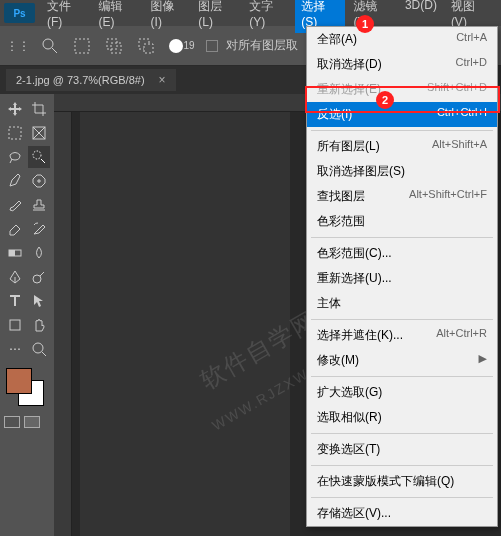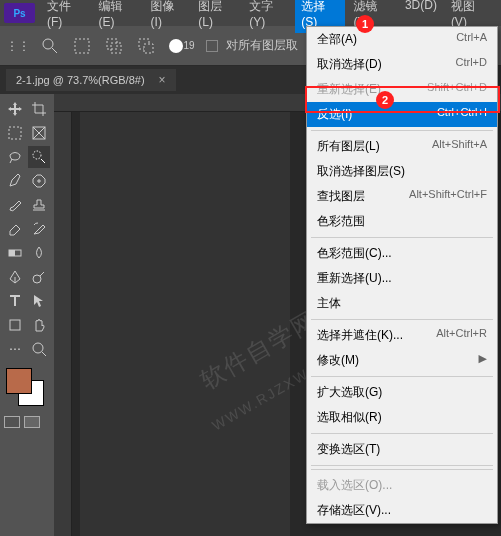--- a/index.html
+++ b/index.html
@@ -1,18 +1,18 @@
 <!DOCTYPE html>
 <html><head>
 <meta charset="utf-8">
 <style>
   * { margin: 0; padding: 0; box-sizing: border-box; }
   body { background: #323232; font-family: "Microsoft YaHei", Arial, sans-serif; font-size: 12px; color: #ccc; width: 501px; height: 536px; overflow: hidden; }
   .menubar { display: flex; background: #454545; height: 26px; align-items: center; padding: 0 4px; }
-  .ps-logo { width: 32px; height: 20px; background: #4c1d95; color: #31a8ff; font-size: 10px; font-weight: bold; display: flex; align-items: center; justify-content: center; margin-right: 6px; border-radius: 2px; }
+  .ps-logo { width: 32px; height: 20px; background: #0c4a6e; color: #31a8ff; font-size: 10px; font-weight: bold; display: flex; align-items: center; justify-content: center; margin-right: 6px; border-radius: 2px; }
   .menu-item { padding: 4px 6px; cursor: default; margin-right: 2px; }
   .menu-item.open { background: #0078d7; color: #fff; position: relative; }
   .toolbar { display: flex; background: #535353; height: 40px; align-items: center; padding: 0 6px; gap: 8px; border-bottom: 1px solid #2a2a2a; }
   .tool-ico { width: 24px; height: 24px; display: flex; align-items: center; justify-content: center; }
   .brush-prev { width: 32px; height: 32px; display: flex; flex-direction: row; align-items: center; justify-content: center; }
   .brush-dot { width: 14px; height: 14px; background: #fff; border-radius: 50%; }
   .brush-num { font-size: 10px; }
   .checkbox { width: 12px; height: 12px; border: 1px solid #888; }
   .tab-bar { display: flex; background: #2e2e2e; height: 28px; align-items: center; padding: 0 6px; }
   .tab { background: #3a3a3a; padding: 4px 10px; display: flex; align-items: center; gap: 14px; font-size: 11px; }
@@ -299,25 +299,25 @@
     <div class="dd-item">
       <span>选取相似(R)</span>
       <span class="shortcut"></span>
     </div>
     <div class="dd-sep"></div>
     <div class="dd-item">
       <span>变换选区(T)</span>
       <span class="shortcut"></span>
     </div>
     <div class="dd-sep"></div>
-    <div class="dd-sep"></div>
-    <div class="dd-item dis">
-      <span>载入选区(O)...</span>
-      <span class="shortcut"></span>
-    </div>
+    <div class="dd-item">
+      <span>在快速蒙版模式下编辑(Q)</span>
+      <span class="shortcut"></span>
+    </div>
+    <div class="dd-sep"></div>
     <div class="dd-item">
       <span>存储选区(V)...</span>
       <span class="shortcut"></span>
     </div>
   </div>
 
 <div class="highlight-box"></div>
 <div class="badge badge1">1</div>
 <div class="badge badge2">2</div>
 

